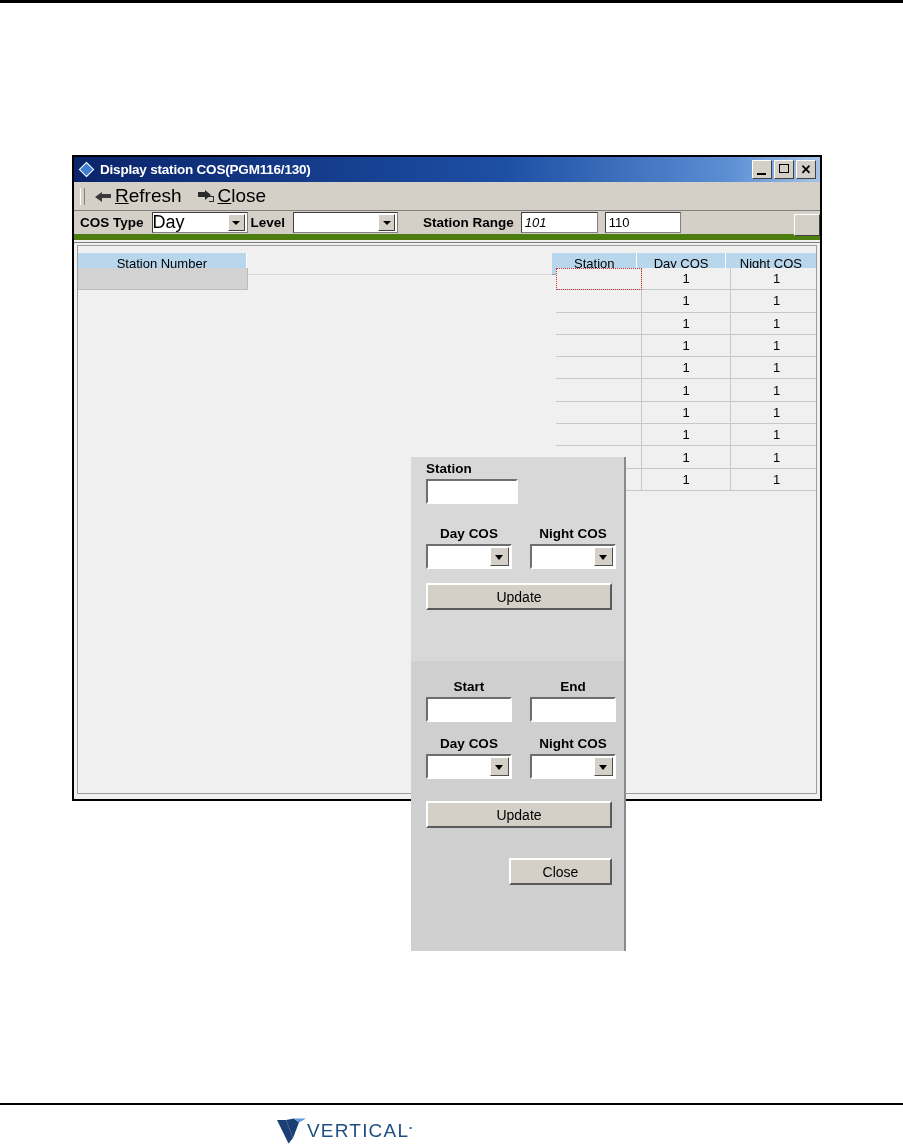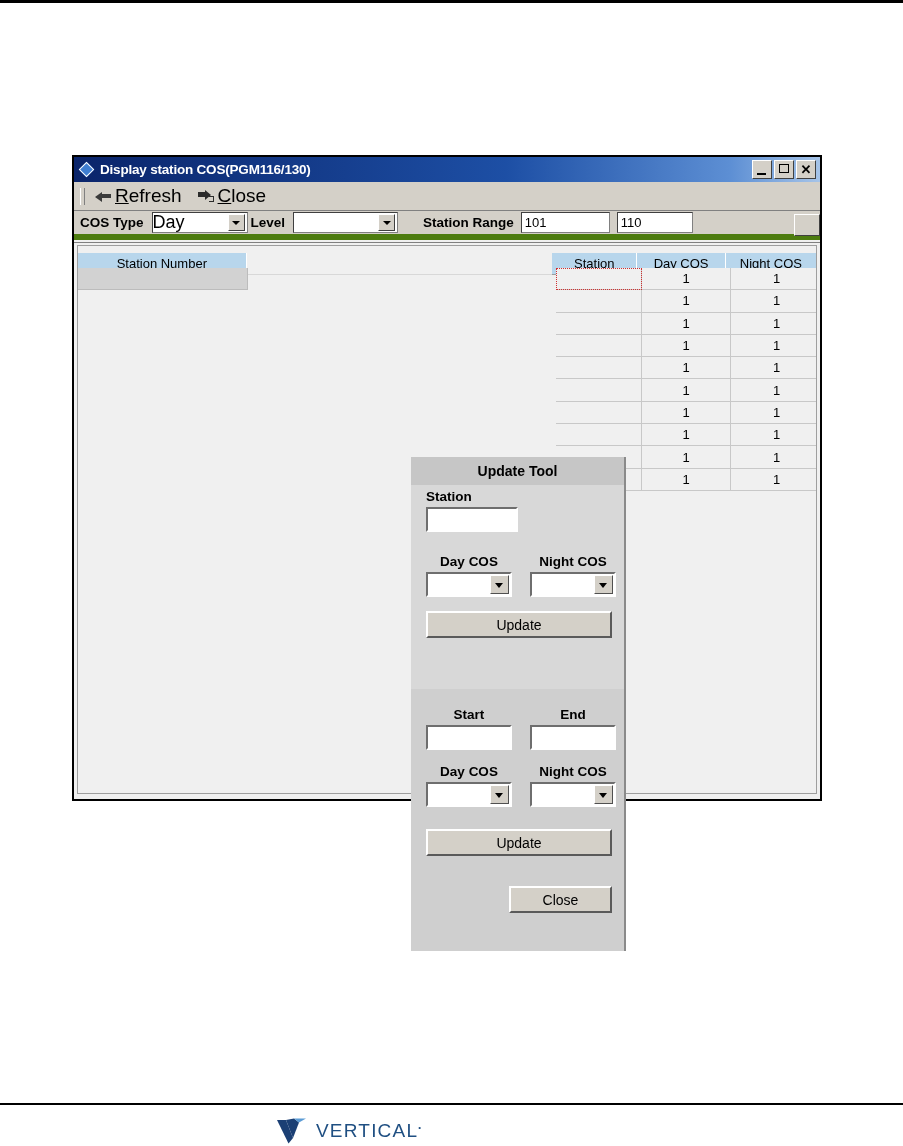--- a/index.html
+++ b/index.html
@@ -28,21 +28,20 @@
     width: 903px; height: 2px;
     background: #000000;
   }
 
   
   .brand {
     position: absolute;
     left: 277px; top: 1118px;
     display: flex;
     align-items: center;
-    gap: 9px;
   }
   .brand-mark {
     width: 30px; height: 26px;
     position: relative;
   }
   .brand-word {
     font-family: "Liberation Sans", sans-serif;
     font-size: 19px;
     letter-spacing: 1.2px;
     color: #1f4f82;
@@ -509,21 +508,21 @@
       <span class="carrow"></span>
     </span>
 
     <span class="fb-label" style="margin-left:3px;">Level</span>
     <span class="combo" style="width:105px; margin-left:8px;">
       <span class="cval"></span>
       <span class="carrow"></span>
     </span>
 
     <span class="fb-label" style="margin-left:25px;">Station Range</span>
-    <span class="txtbox" style="width:89px; margin-left:7px;">101</span>
+    <span class="txtbox" style="width:77px; margin-left:7px;font-style:italic;">101</span>
     <span class="txtbox" style="width:76px; margin-left:7px;">110</span>
 
     <span class="fb-extra-btn"></span>
   </div>
 
   <div class="grid-area">
     <div class="grid-inner">
 
       <div class="hdr-row">
         <div class="hdr-cell" style="width:170px;">Station Number</div>
@@ -586,21 +585,20 @@
             <div class="dcell day-col">1</div>
             <div class="dcell night-col">1</div>
           </div>
         </div>
 
       <div class="focus-cell"></div>
     </div>
   </div>
 
   <div class="update-tool">
-    <div class="ut-title">Update Tool</div>
 
     <div class="ut-sec-top">
       <div class="ut-label">Station</div>
       <div class="ut-input"></div>
 
       <div class="ut-spacer-24"></div>
 
       <div class="ut-cols">
         <div class="ut-col">
           <div class="ut-label">Day COS</div>

